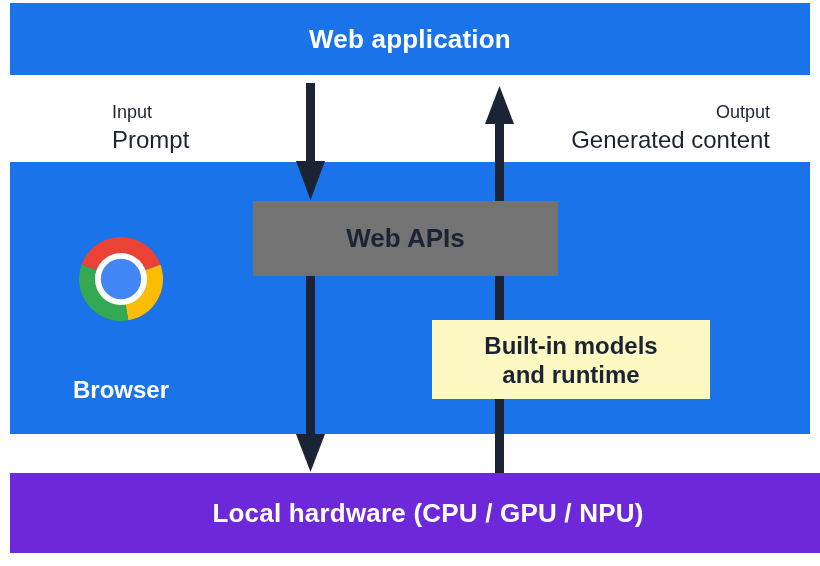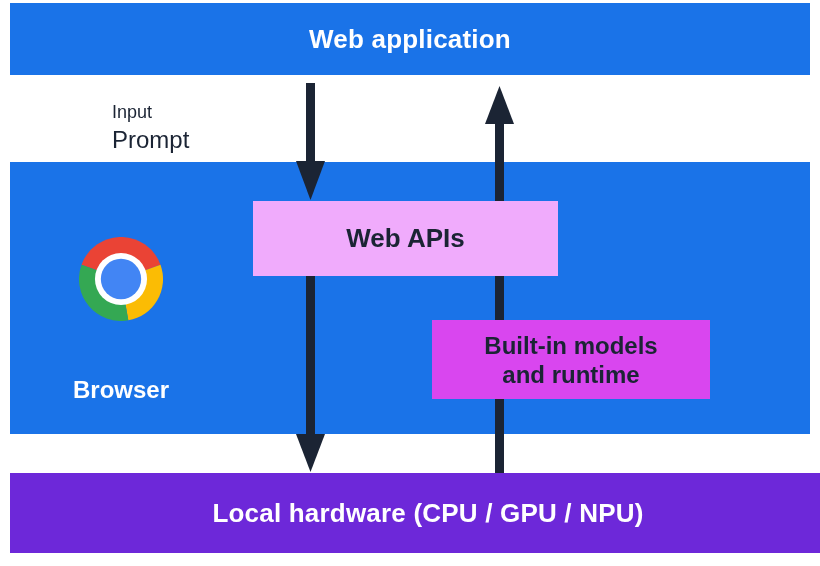--- a/index.html
+++ b/index.html
@@ -89,39 +89,43 @@
 
   <div class="bar top-bar" style="background: rgb(26, 115, 232);">
     <span>Web application</span>
   </div>
 
   <div class="io io-input">
     <div class="io-title">Input</div>
     <div class="io-value">Prompt</div>
   </div>
 
+  <div class="io io-output">
+    <div class="io-title">Output</div>
+    <div class="io-value">Generated content</div>
+  </div>
 
   <div class="mid-section" style="background: rgb(26, 115, 232);"></div>
 
   <svg class="arrow-layer" width="820" height="566" viewBox="0 0 820 566">
 
     <rect x="306" y="83" width="9" height="84" fill="#1b2434"></rect>
     <polygon points="296,161 325,161 310.5,200" fill="#1b2434"></polygon>
     <rect x="306" y="276" width="9" height="162" fill="#1b2434"></rect>
     <polygon points="296,434 325,434 310.5,472" fill="#1b2434"></polygon>
 
     <polygon points="485,124 514,124 499.5,86" fill="#1b2434"></polygon>
     <rect x="495" y="124" width="9" height="349" fill="#1b2434"></rect>
   </svg>
 
-  <div class="ybox web-apis-box" style="background: #f0abfc;">
+  <div class="ybox web-apis-box" style="background: #737373;">
     <span>Web APIs</span>
   </div>
 
-  <div class="ybox builtin-box" style="background: #d946ef;">
+  <div class="ybox builtin-box" style="background: #fef9c3;">
     <div>Built-in models</div>
     <div>and runtime</div>
   </div>
 
   <svg class="chrome-logo" viewBox="-100 -100 200 200">
     <path d="M -94 -34.2 A 100 100 0 0 1 94 -34.2 L 0 0 Z" fill="#ea4335"></path>
     <path d="M 94 -34.2 A 100 100 0 0 1 17.4 98.5 L 0 0 Z" fill="#fbbc04"></path>
     <path d="M 17.4 98.5 A 100 100 0 0 1 -94 -34.2 L 0 0 Z" fill="#34a853"></path>
     <circle cx="0" cy="0" r="62" fill="#ffffff"></circle>
     <circle cx="0" cy="0" r="48" fill="#4285f4"></circle>

